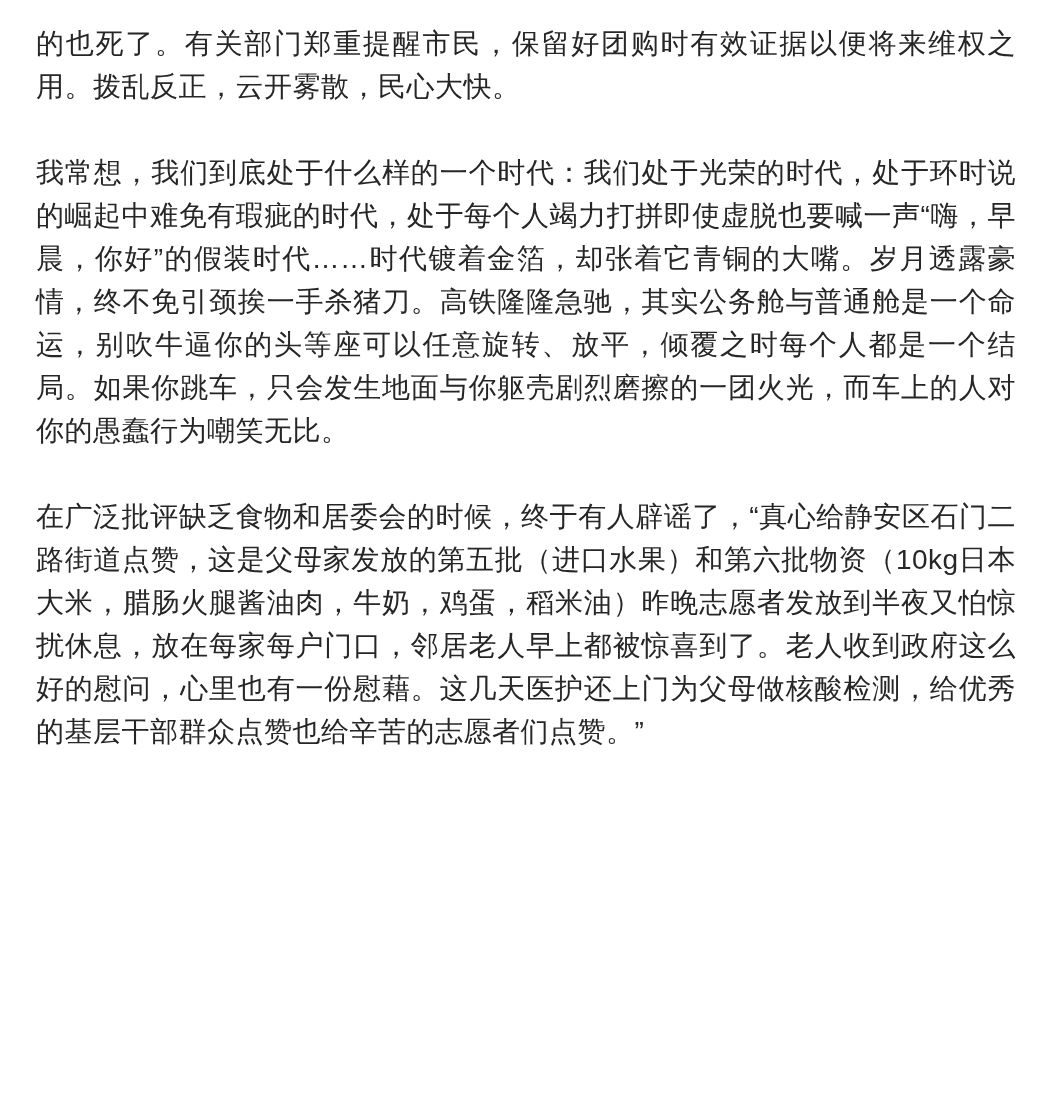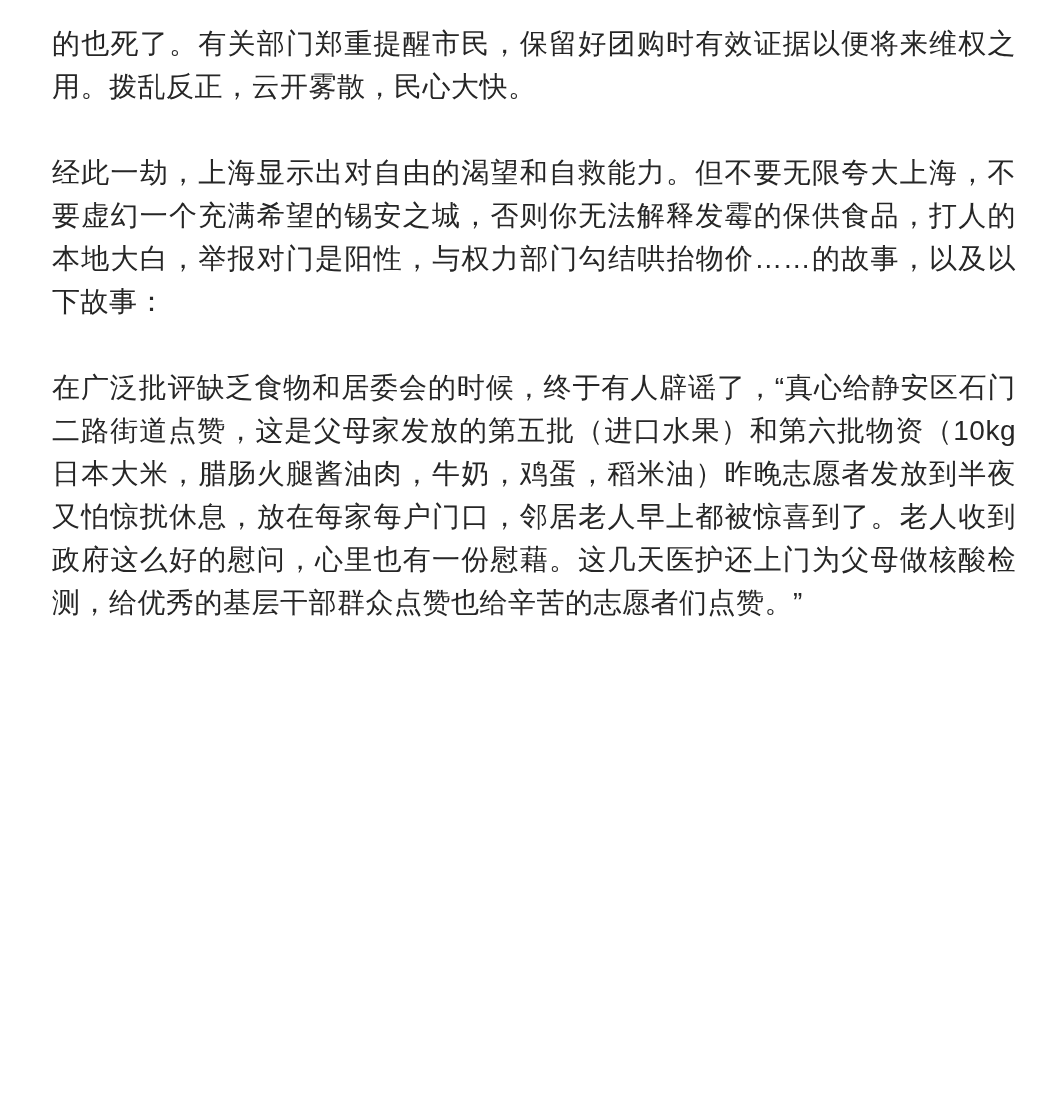--- a/index.html
+++ b/index.html
@@ -14,35 +14,35 @@
     font-family: "Liberation Sans", "DejaVu Sans", sans-serif;
   }
   .article-page {
     box-sizing: border-box;
     width: 1052px;
     min-height: 1110px;
     padding: 22px 36px 40px 36px;
     background: #ffffff;
   }
   .article-body p {
-    margin: 0 0 43px 16px;
+    margin: 0 0 43px 0;
     font-size: 28px;
     line-height: 43px;
     letter-spacing: 0.5px;
     color: #262626;
     text-align: justify;
     text-justify: inter-ideograph;
     word-break: break-all;
   }
   .article-body p:last-child {
     margin-bottom: 0;
   }
 </style>
 </head>
 <body>
 
 <div class="article-page">
   <div class="article-body">
     <p>的也死了。有关部门郑重提醒市民，保留好团购时有效证据以便将来维权之用。拨乱反正，云开雾散，民心大快。</p>
-    <p>经此一劫，上海显示出对自由的渴望和自救能力。但不要无限夸大上海，不要虚幻一个充满希望的锡安之城，否则你无法解释发霉的保供食品，打人的本地大白，举报对门是阳性，与权力部门勾结哄抬物价……的故事，以及以下故事：</p>
+    <p>我常想，我们到底处于什么样的一个时代：我们处于光荣的时代，处于环时说的崛起中难免有瑕疵的时代，处于每个人竭力打拼即使虚脱也要喊一声“嗨，早晨，你好”的假装时代……时代镀着金箔，却张着它青铜的大嘴。岁月透露豪情，终不免引颈挨一手杀猪刀。高铁隆隆急驰，其实公务舱与普通舱是一个命运，别吹牛逼你的头等座可以任意旋转、放平，倾覆之时每个人都是一个结局。如果你跳车，只会发生地面与你躯壳剧烈磨擦的一团火光，而车上的人对你的愚蠢行为嘲笑无比。</p>
     <p>在广泛批评缺乏食物和居委会的时候，终于有人辟谣了，“真心给静安区石门二路街道点赞，这是父母家发放的第五批（进口水果）和第六批物资（10kg日本大米，腊肠火腿酱油肉，牛奶，鸡蛋，稻米油）昨晚志愿者发放到半夜又怕惊扰休息，放在每家每户门口，邻居老人早上都被惊喜到了。老人收到政府这么好的慰问，心里也有一份慰藉。这几天医护还上门为父母做核酸检测，给优秀的基层干部群众点赞也给辛苦的志愿者们点赞。”</p>
   </div>
 </div>
 
 </body></html>

